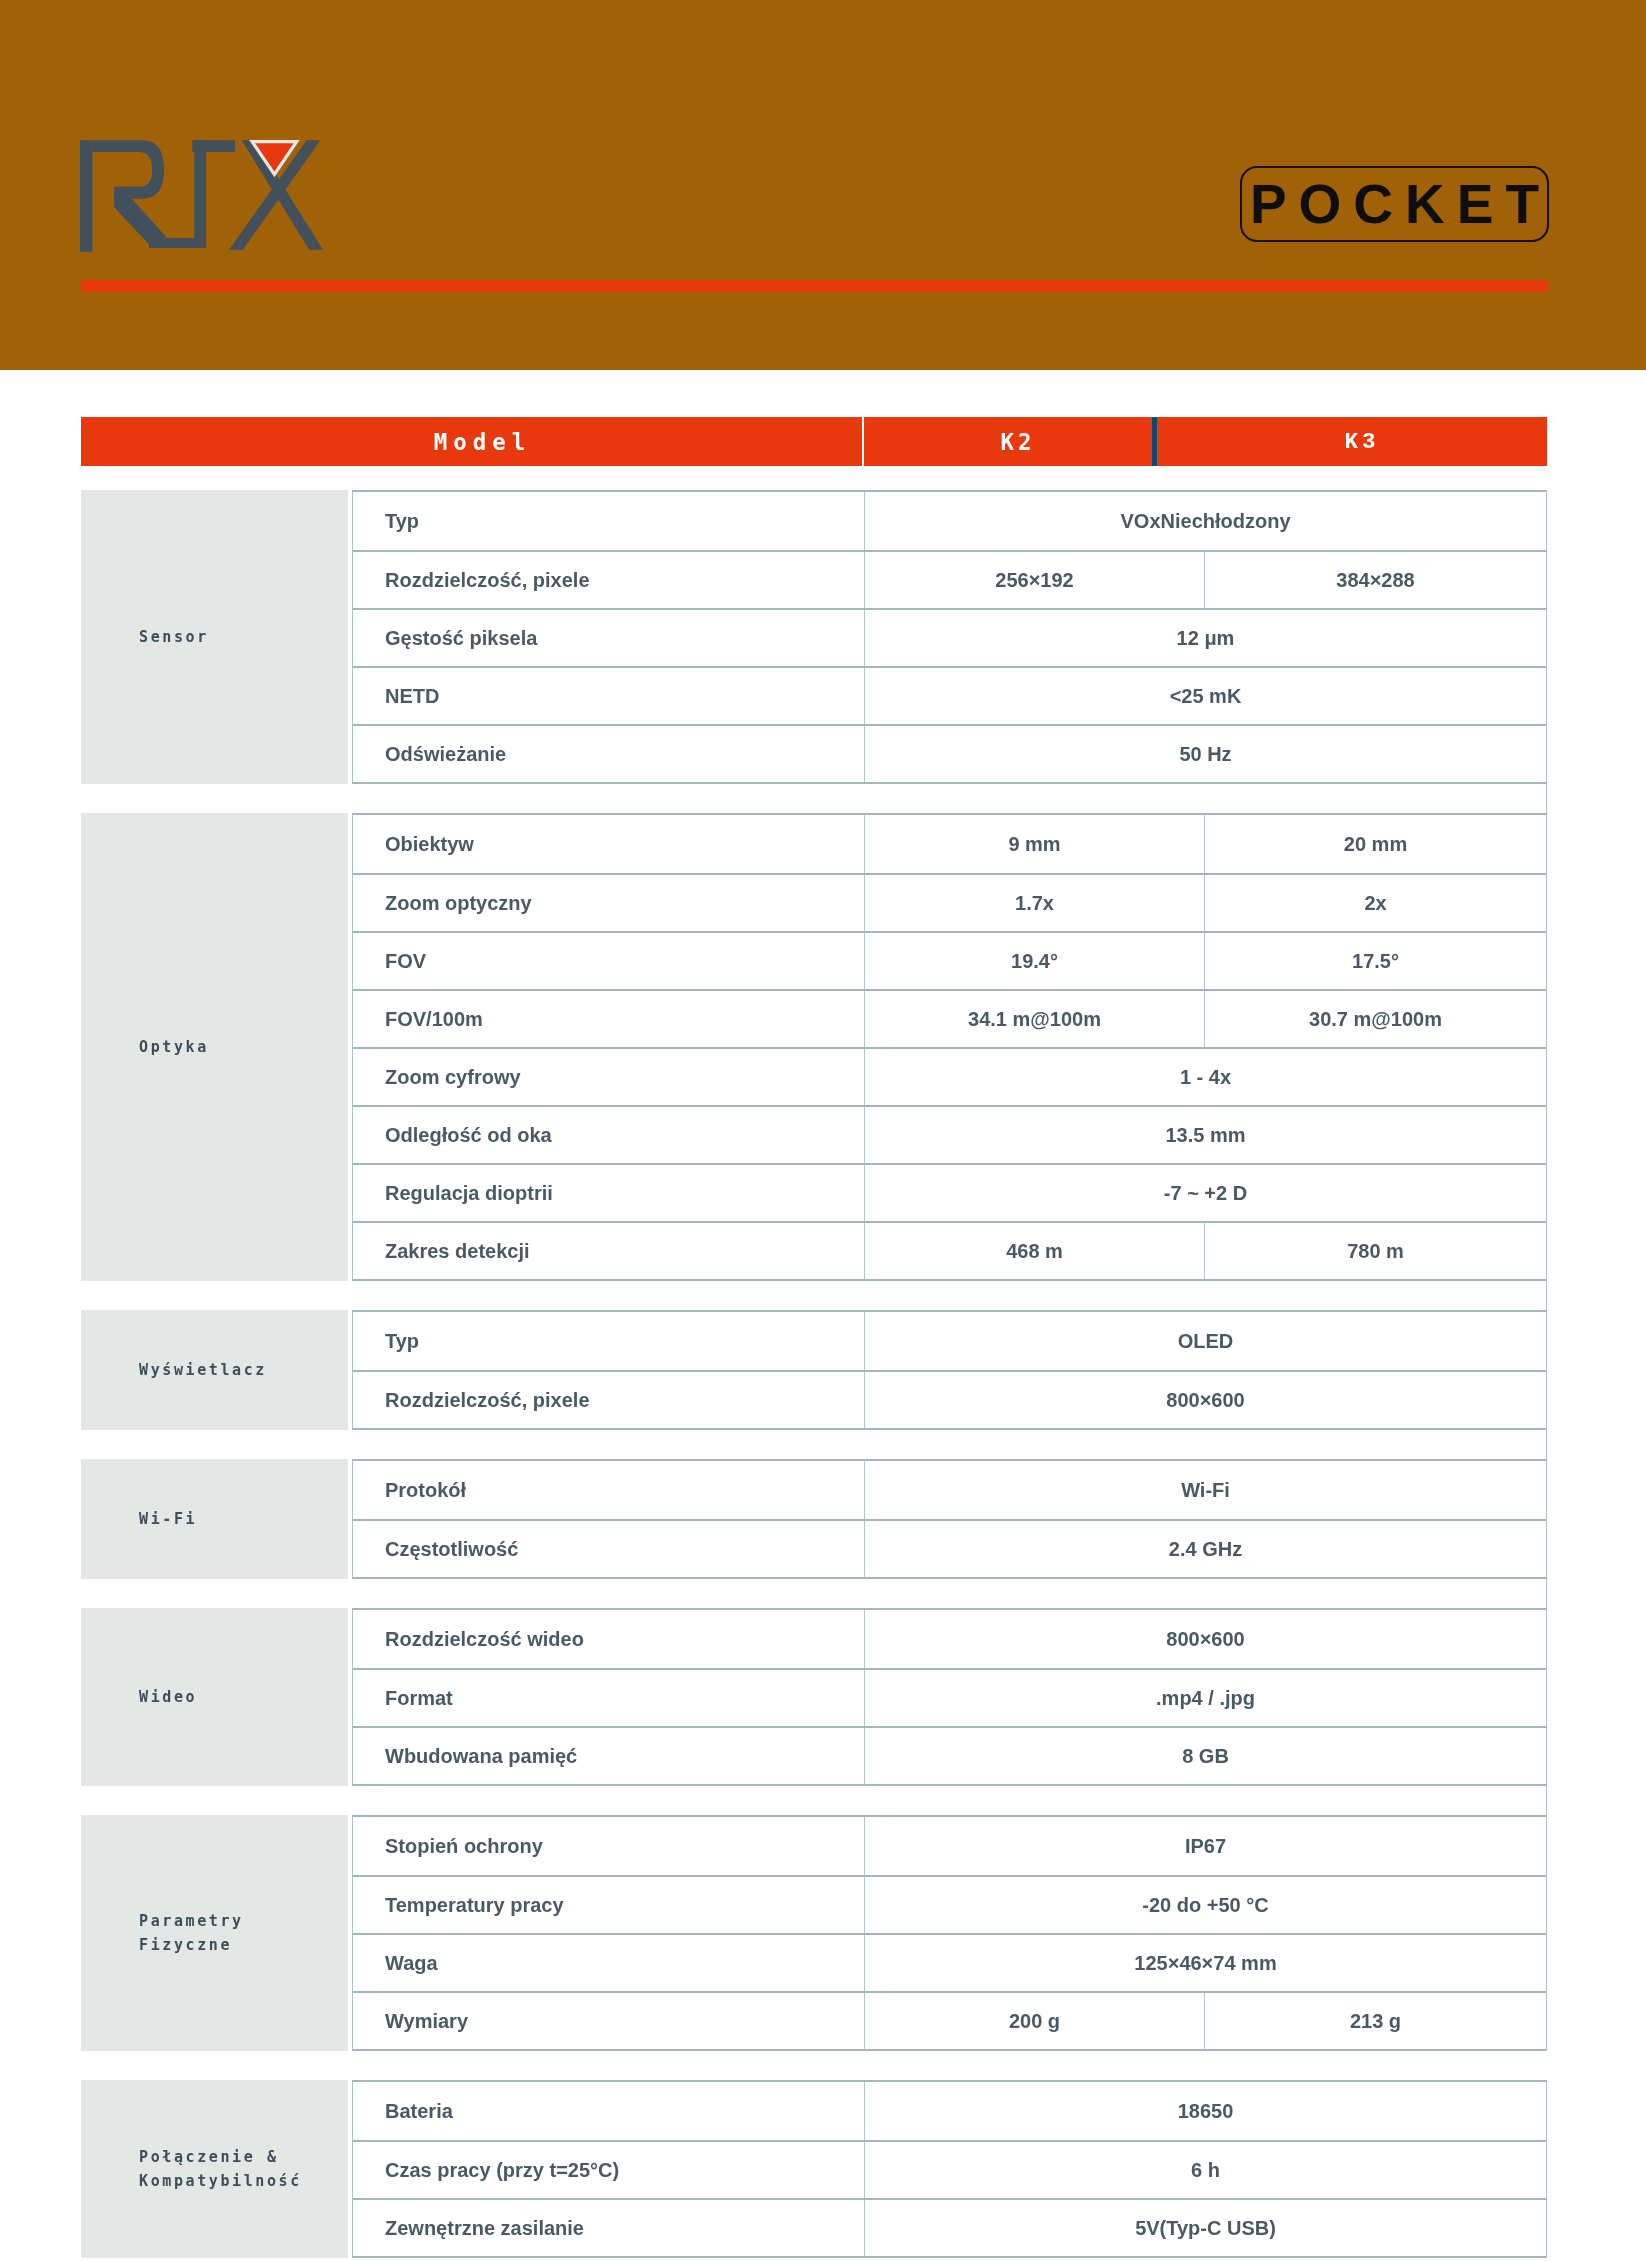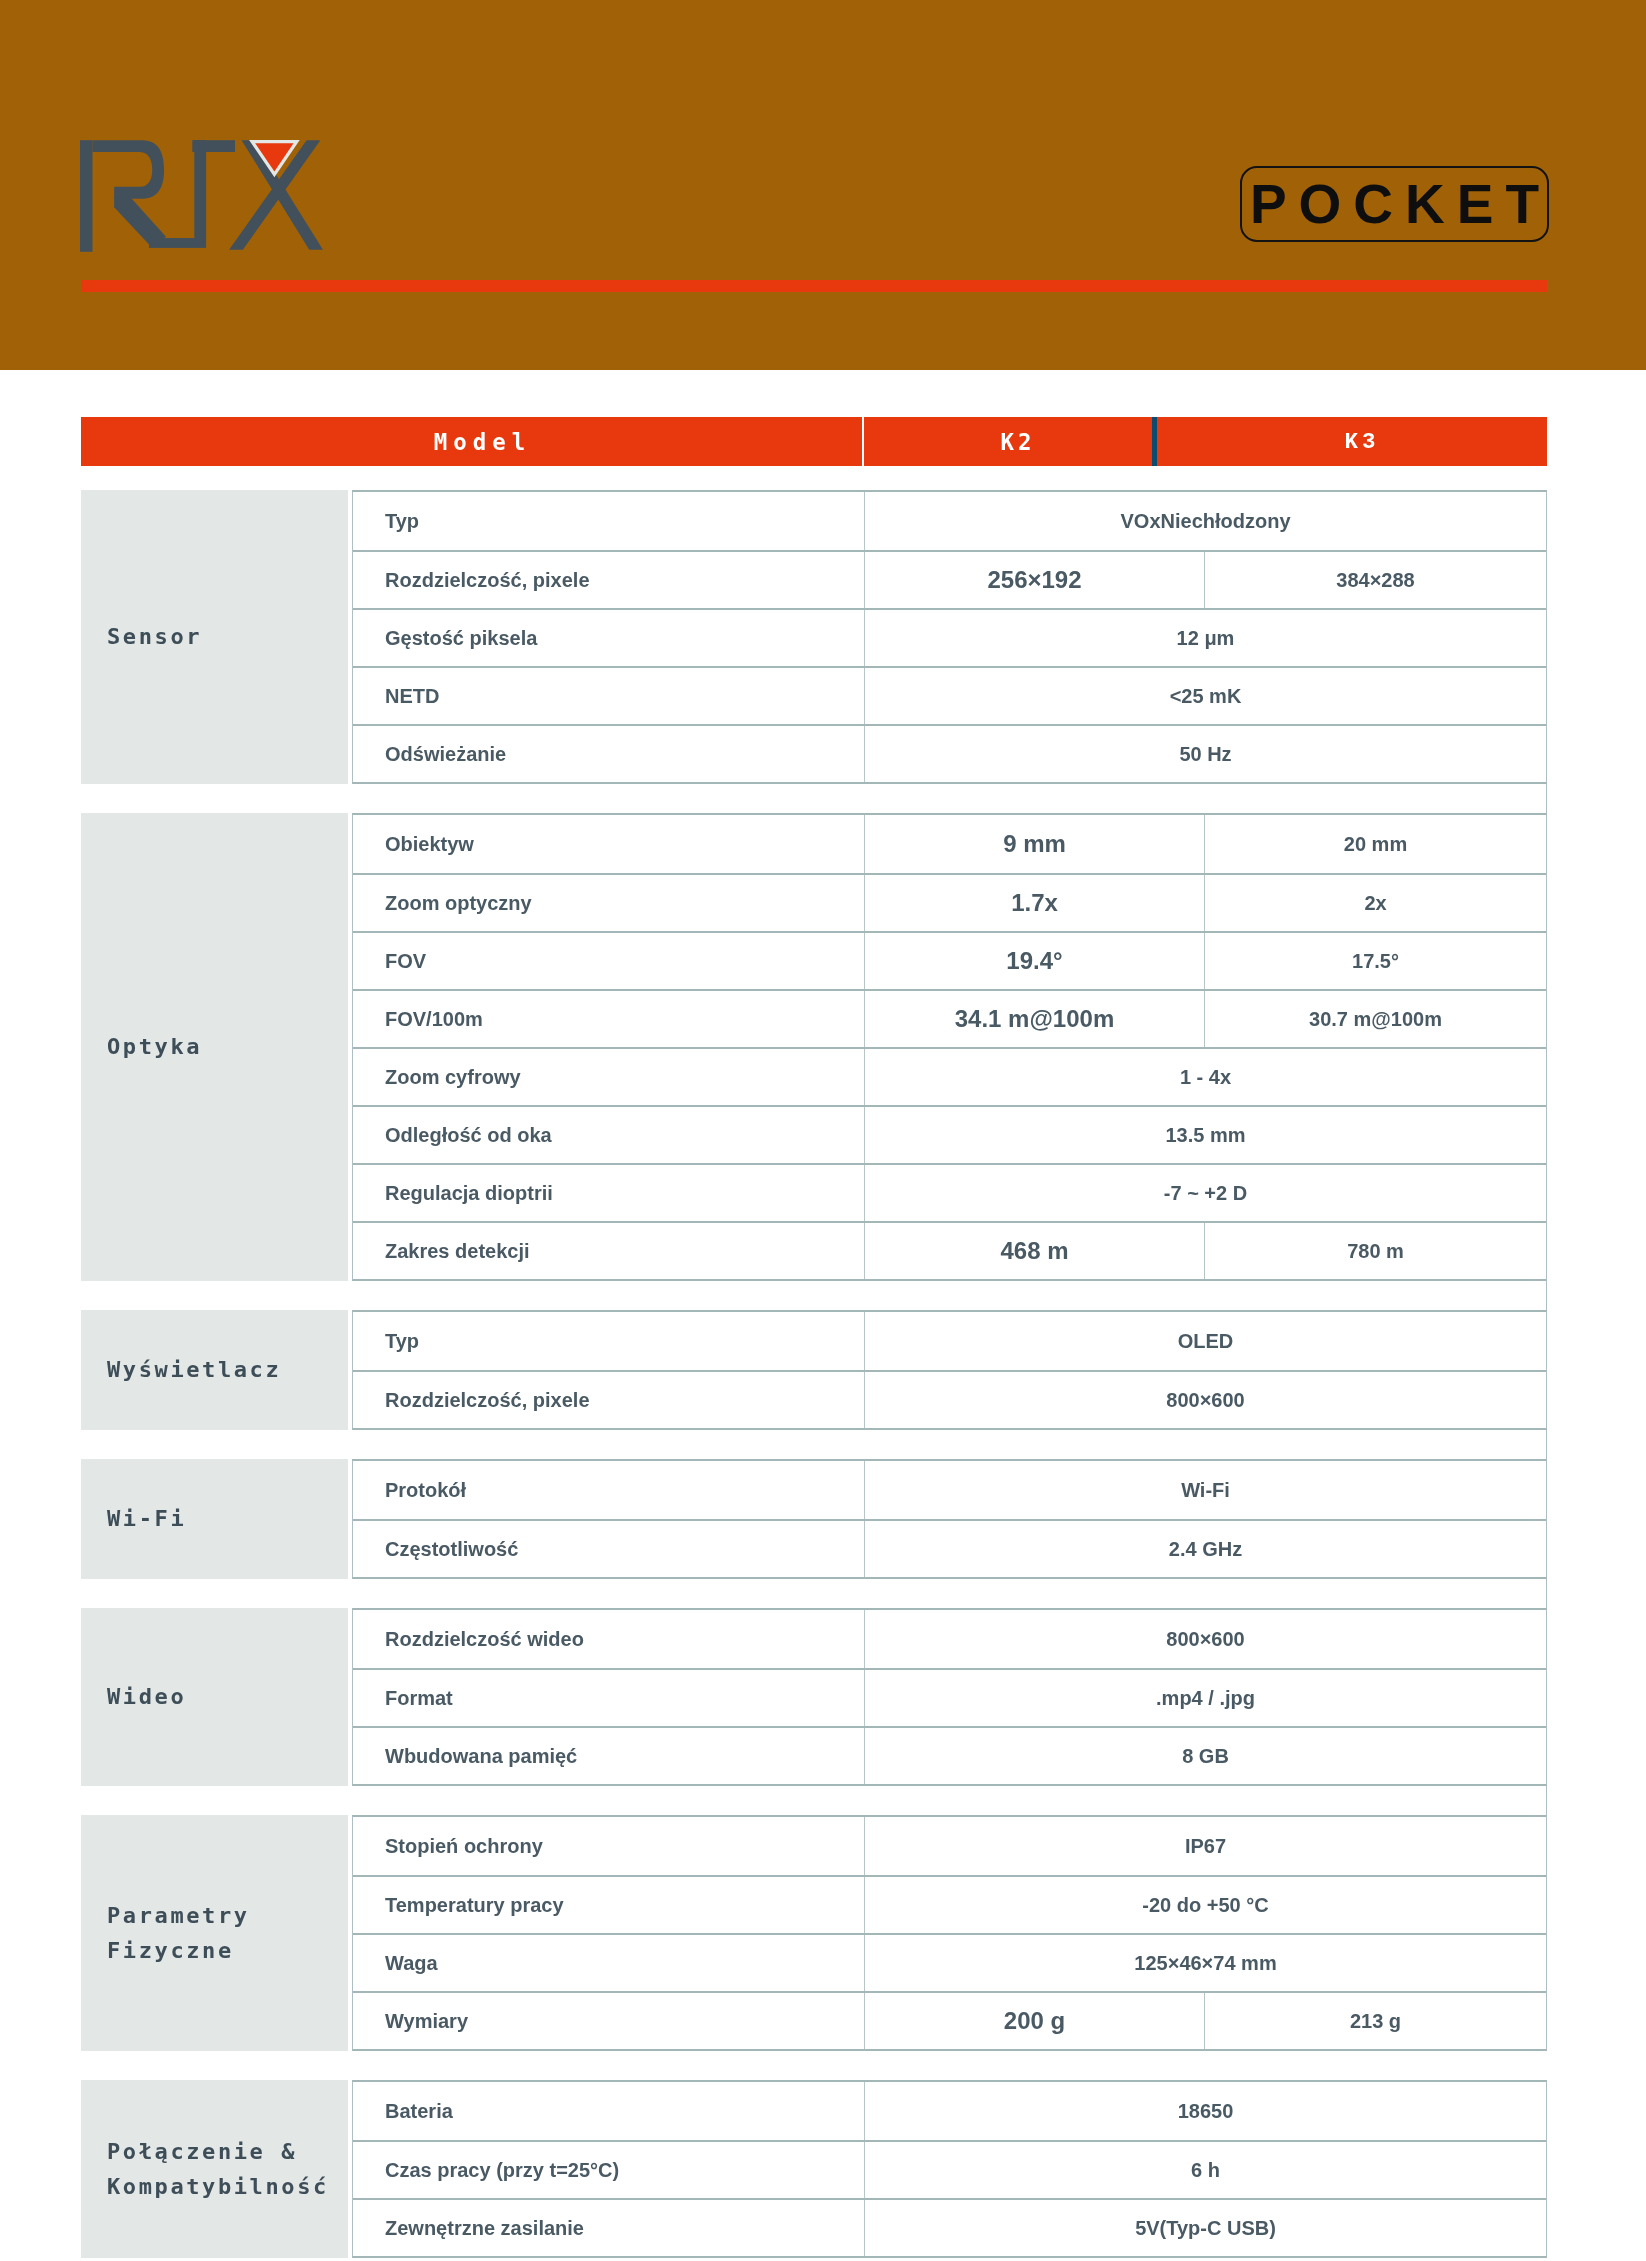--- a/index.html
+++ b/index.html
@@ -40,41 +40,41 @@
   .gap-first { margin-top:24px; }
   .section + .section { margin-top:29px; }
 
   .sec-label {
     width:267px; background:#e3e7e6; margin-right:4px;
     display:flex; align-items:center;
     padding-left:26px; padding-right:6.6px;
   }
   .sec-label span {
     font-family:"DejaVu Sans Mono", monospace; font-weight:bold;
-    font-size:22px; letter-spacing:2.6px; line-height:1.6; color:#3e4e59;
+    font-size:15px; letter-spacing:2.6px; line-height:1.6; color:#3e4e59;margin-left:32px;
   }
   .rows {
     flex:1; background:#ffffff;
     border-left:1.3px solid #aebfc1; border-right:1.3px solid #aebfc1;
     border-top:2.6px solid #a3b6b8; border-bottom:2.6px solid #a3b6b8;
   }
   .row { display:flex; height:58px;font-weight:bold; }
   .row + .row { border-top:2.6px solid #a3b6b8; }
   .cell-label {
     width:512px; border-right:1.3px solid #b6c5c6;
     display:flex; align-items:center; padding-left:32px;
     font-size:20px; color:#4a5a64;
   }
   .cell-merged {
     flex:1; display:flex; align-items:center; justify-content:center;
     font-size:20px; color:#4a5a64;
   }
   .cell-k2 {
     width:339px; display:flex; align-items:center; justify-content:center;
-    font-size:24px; color:#4a5a64;
+    font-size:20px; color:#4a5a64;
   }
   .cell-k3 {
     flex:1; border-left:1.3px solid #b6c5c6;
     display:flex; align-items:center; justify-content:center;
     font-size:20px; color:#4a5a64;
   }
 </style>
 </head>
 <body>
 

